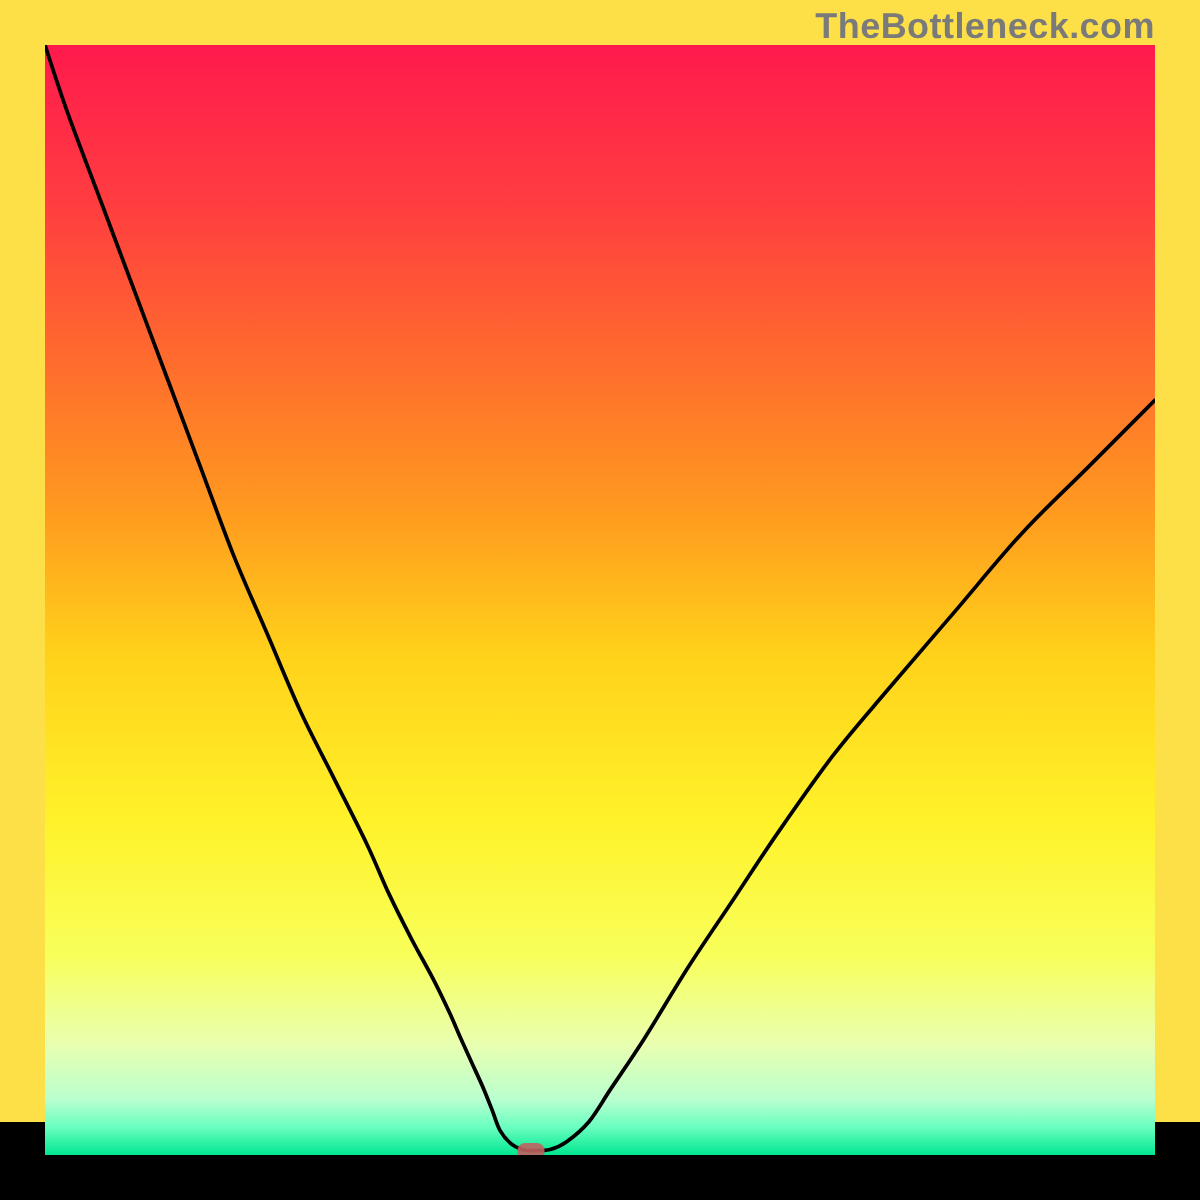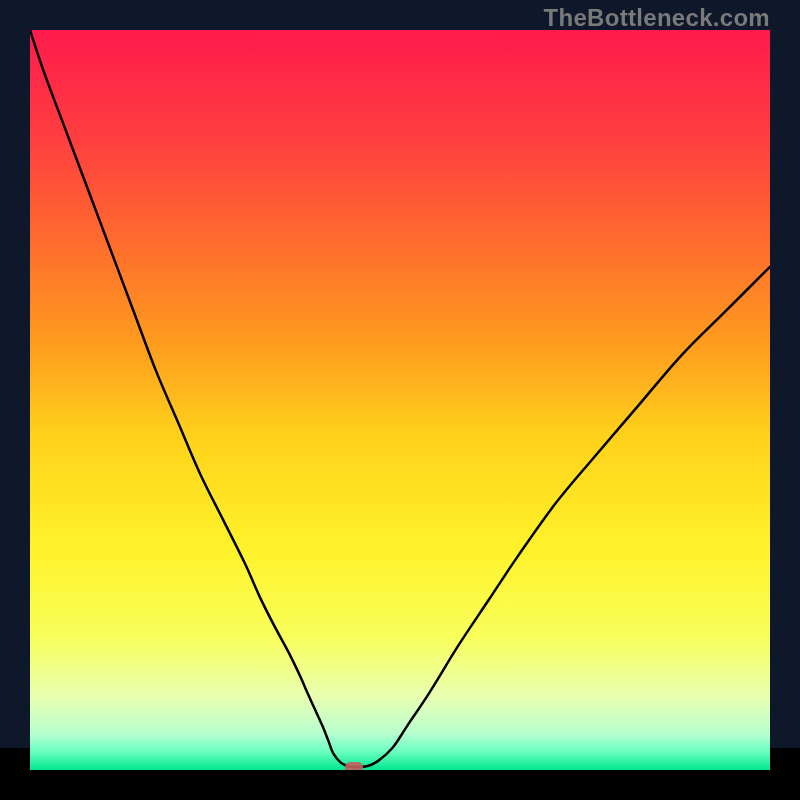--- a/index.html
+++ b/index.html
@@ -9,21 +9,21 @@
     height: 800px;
     background: #000;
     overflow: hidden;
   }
   .frame {
     position: absolute;
     left: 0;
     top: 0;
     width: 800px;
     height: 748px;
-    background: #0f172a;
+    background: #fde047;
   }
   .plot-area {
     position: absolute;
     left: 30px;
     top: 30px;
     width: 740px;
     height: 740px;
     overflow: hidden;
   }
   .gradient {

